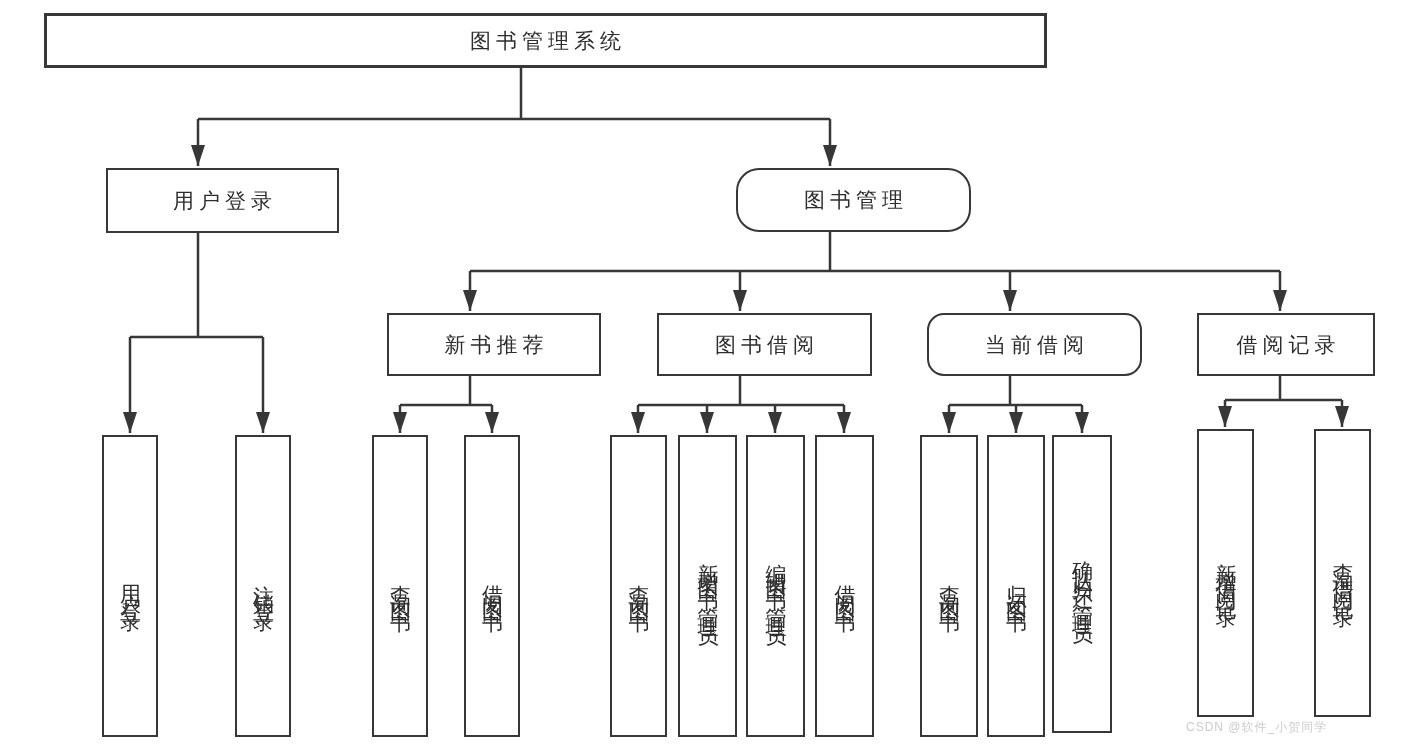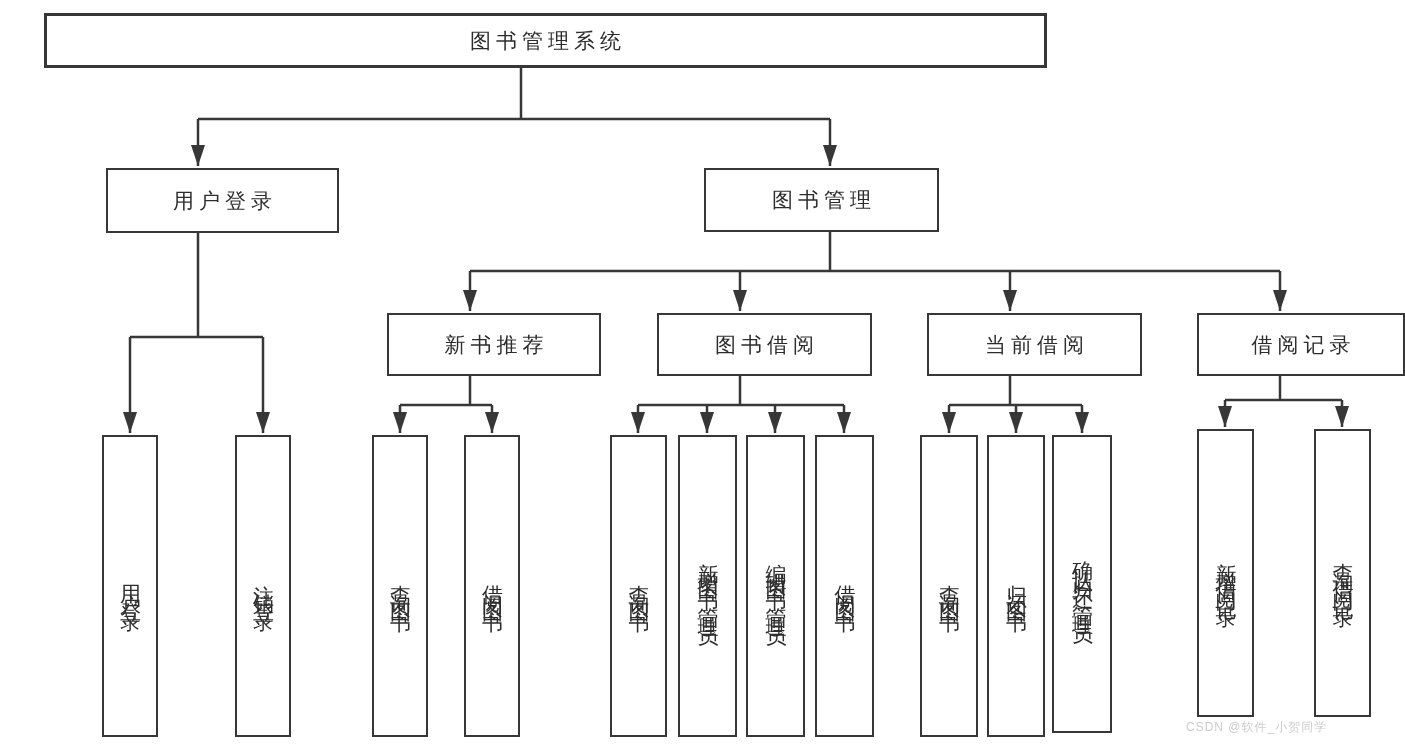--- a/index.html
+++ b/index.html
@@ -101,26 +101,26 @@
       <path d="M1016,405 V433"></path>
       <path d="M1082,405 V433"></path>
       <path d="M1225,400 V427"></path>
       <path d="M1342,400 V427"></path>
     </g>
   </svg>
 
   <div class="hnode root" style="left:20px; top:13px; width:1003px; height:55px;">图书管理系统</div>
 
   <div class="hnode" style="left:82px; top:168px; width:233px; height:65px;">用户登录</div>
-  <div class="hnode" style="left:680px; top:168px; width:235px; height:64px;">图书管理</div>
+  <div class="hnode" style="left:712px; top:168px; width:235px; height:64px;border-radius:23px;">图书管理</div>
 
   <div class="hnode" style="left:363px; top:313px; width:214px; height:63px;">新书推荐</div>
   <div class="hnode" style="left:633px; top:313px; width:215px; height:63px;">图书借阅</div>
-  <div class="hnode" style="left:903px; top:313px; width:215px; height:63px;">当前借阅</div>
-  <div class="hnode" style="left:1173px; top:313px; width:208px; height:63px;">借阅记录</div>
+  <div class="hnode" style="left:903px; top:313px; width:215px; height:63px;border-radius:17px;">当前借阅</div>
+  <div class="hnode" style="left:1173px; top:313px; width:178px; height:63px;">借阅记录</div>
 
   <div class="vnode" style="left:102px; top:435px; width:56px; height:302px;">
     <span>用户登录</span>
   </div>
   <div class="vnode" style="left:235px; top:435px; width:56px; height:302px;">
     <span>注销登录</span>
   </div>
 
   <div class="vnode" style="left:372px; top:435px; width:56px; height:302px;">
     <span>查询图书</span>

